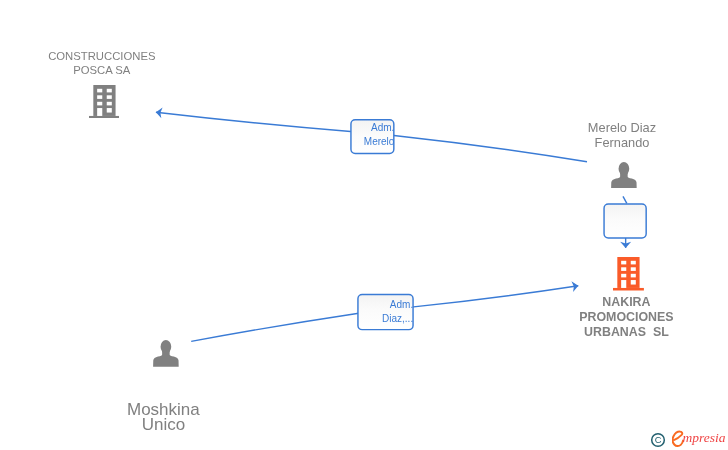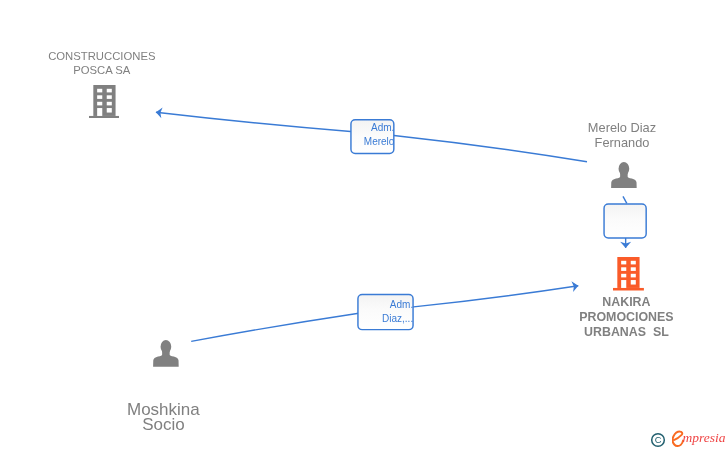--- a/index.html
+++ b/index.html
@@ -115,21 +115,21 @@
         <rect x="17.75" y="16.80" width="5.06" height="3.60"></rect>
         <rect x="8.15" y="23.05" width="5.12" height="7.90"></rect>
         <rect x="17.75" y="23.05" width="5.06" height="4.50"></rect>
       </g>
     </svg>
   </div>
 
   <div class="node" style="left:0;top:0;width:0;height:0;">
     <div class="node-label" style="left:43.4px;top:376px;font-size:17px;line-height:15px;margin-top:26px;">
       <span>Moshkina</span>
-      <span>Socio</span>
+      <span>Unico</span>
     </div>
     <svg class="node-icon" style="left:153.4px;top:340.2px;" width="25.8" height="26.7" viewBox="0 0 25.8 26.7">
       <g fill="#808080">
         <ellipse cx="12.9" cy="6.7" rx="5.35" ry="6.7"></ellipse>
         <path d="M9.05,9.6 L9.15,14.4 C9.15,15.4 7.7,15.9 5.0,16.6
                  C2.1,17.45 0.35,18.6 0.25,20.6 L0.1,26.7
                  L25.7,26.7 L25.55,20.6 C25.45,18.6 23.7,17.45 20.8,16.6
                  C18.1,15.9 16.65,15.4 16.65,14.4 L16.75,9.6 Z"></path>
       </g>
     </svg>

